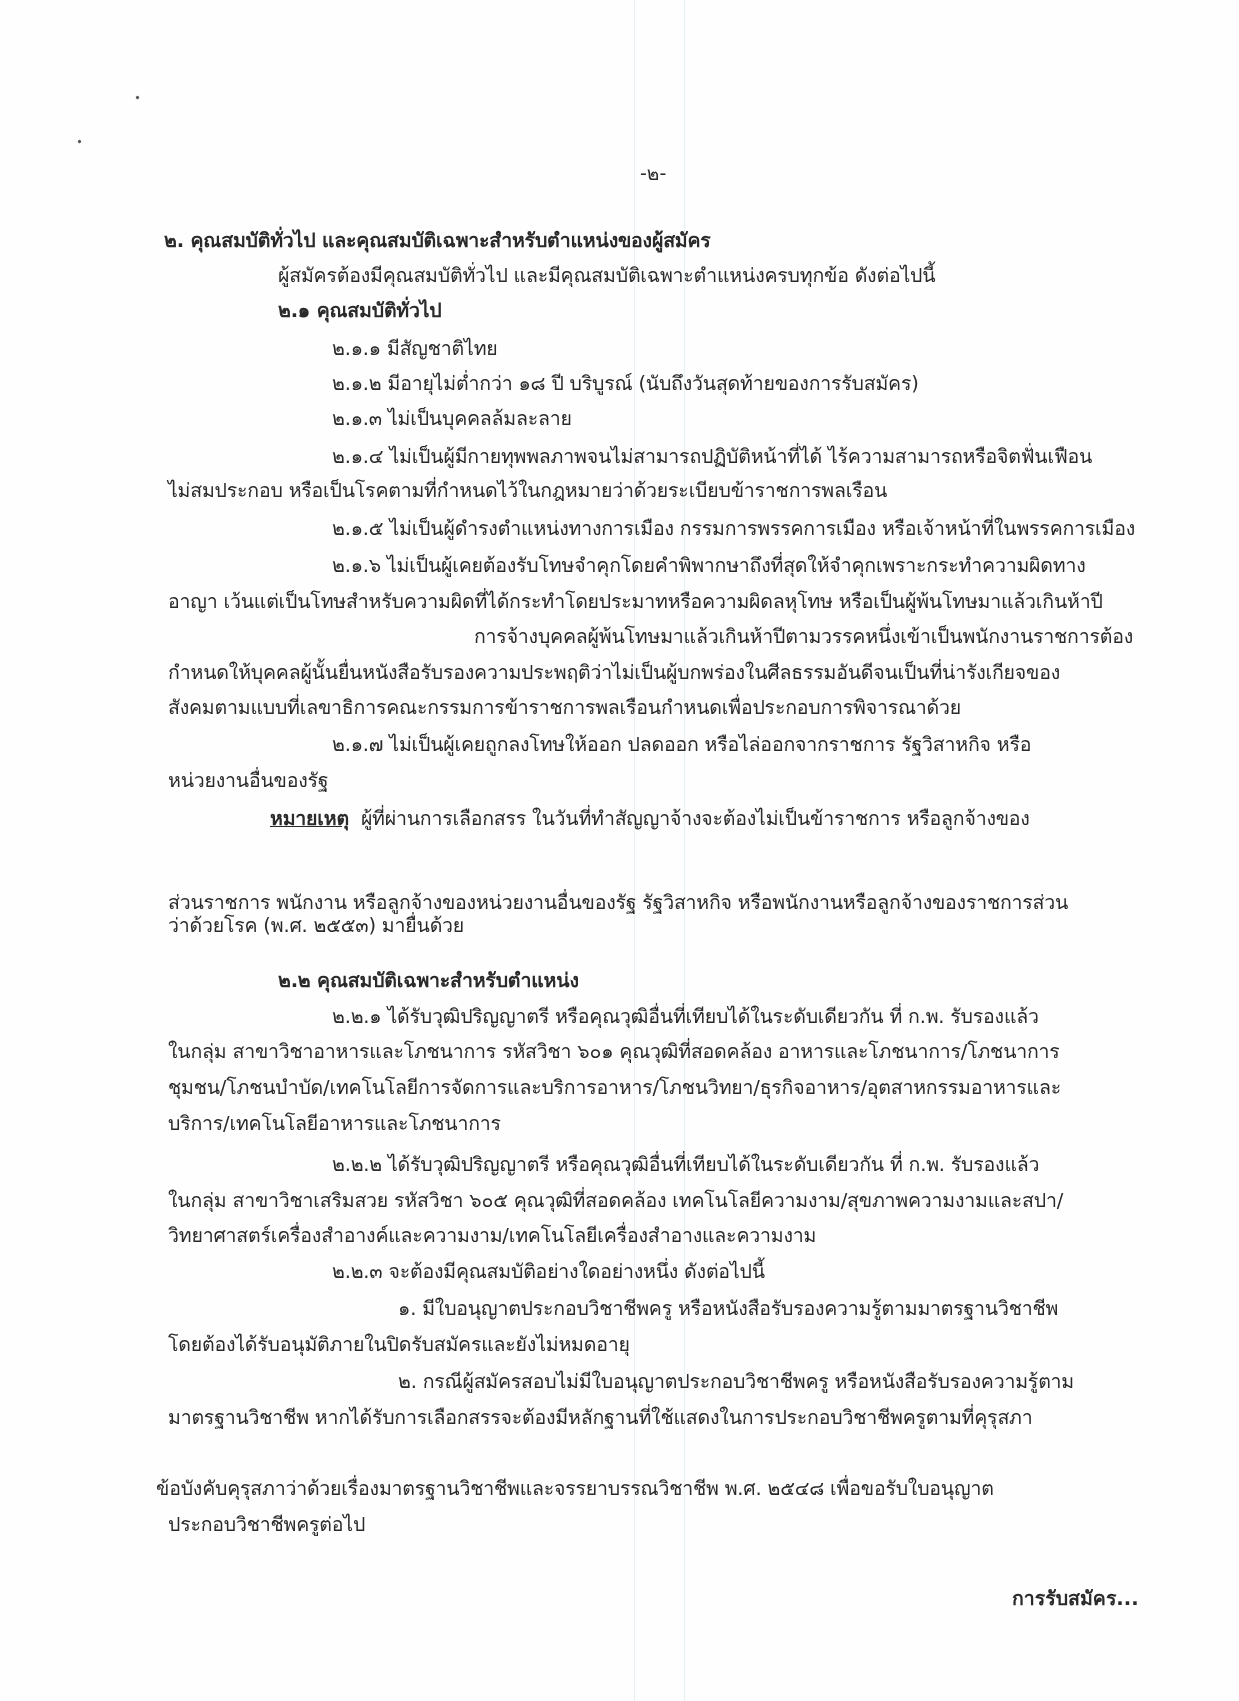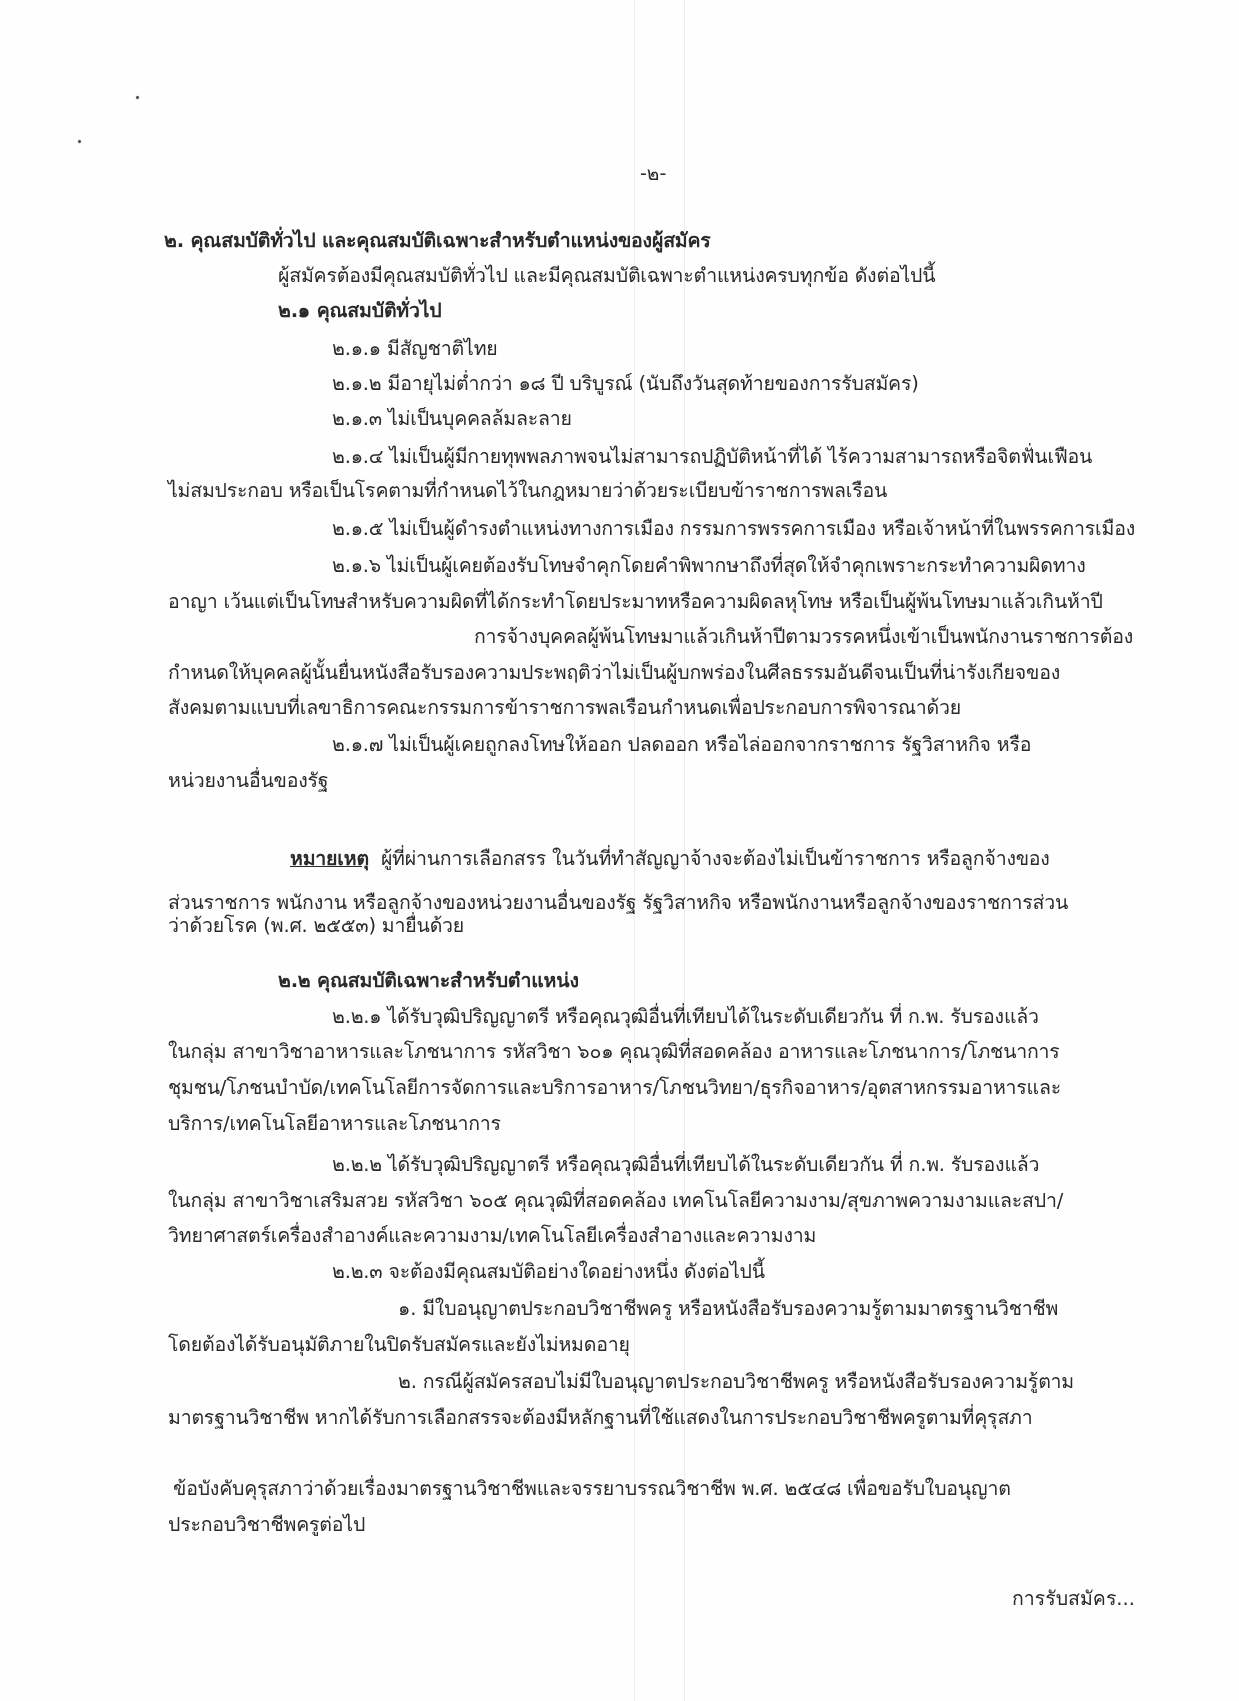--- a/index.html
+++ b/index.html
@@ -17,21 +17,21 @@
   .line {
     position: absolute;
     font-size: 19.5px;
     line-height: 28px;
     white-space: nowrap;
     letter-spacing: -0.2px;
   }
   .bold { font-weight: bold; }
   .u { text-decoration: underline; font-weight: bold; }
   .pnum { position: absolute; left: 640px; top: 158px; font-size: 19px; }
-  .footer { position: absolute; left: 1012px; top: 1583px; font-size: 19.5px; font-weight: normal; }
+  .footer { position: absolute; left: 1012px; top: 1583px; font-size: 19.5px; font-weight: bold; }
 </style>
 </head>
 <body>
 
 <div class="page">
 
   <div class="speck" style="left:136px;top:96px;"></div>
   <div class="speck" style="left:78px;top:140px;"></div>
   <div class="scanline" style="left:634px;"></div>
   <div class="scanline" style="left:684px;"></div>
@@ -54,21 +54,21 @@
 
   <div class="line" style="left:332px;top:552px;">๒.๑.๖ ไม่เป็นผู้เคยต้องรับโทษจำคุกโดยคำพิพากษาถึงที่สุดให้จำคุกเพราะกระทำความผิดทาง</div>
   <div class="line" style="left:474px;top:623px;">การจ้างบุคคลผู้พ้นโทษมาแล้วเกินห้าปีตามวรรคหนึ่งเข้าเป็นพนักงานราชการต้อง</div>
   <div class="line" style="left:168px;top:588px;">อาญา เว้นแต่เป็นโทษสำหรับความผิดที่ได้กระทำโดยประมาทหรือความผิดลหุโทษ หรือเป็นผู้พ้นโทษมาแล้วเกินห้าปี</div>
   <div class="line" style="left:168px;top:659px;">กำหนดให้บุคคลผู้นั้นยื่นหนังสือรับรองความประพฤติว่าไม่เป็นผู้บกพร่องในศีลธรรมอันดีจนเป็นที่น่ารังเกียจของ</div>
   <div class="line" style="left:168px;top:694px;">สังคมตามแบบที่เลขาธิการคณะกรรมการข้าราชการพลเรือนกำหนดเพื่อประกอบการพิจารณาด้วย</div>
 
   <div class="line" style="left:332px;top:731px;">๒.๑.๗ ไม่เป็นผู้เคยถูกลงโทษให้ออก ปลดออก หรือไล่ออกจากราชการ รัฐวิสาหกิจ หรือ</div>
   <div class="line" style="left:168px;top:767px;">หน่วยงานอื่นของรัฐ</div>
 
-  <div class="line" style="left:290px;top:805px;margin-top:40px;">
+  <div class="line" style="left:270px;top:805px;">
     <span class="u">หมายเหตุ</span>&nbsp;
     <span>ผู้ที่ผ่านการเลือกสรร ในวันที่ทำสัญญาจ้างจะต้องไม่เป็นข้าราชการ หรือลูกจ้างของ</span>
   </div>
   <div class="line" style="left:168px;top:889px;">ส่วนราชการ พนักงาน หรือลูกจ้างของหน่วยงานอื่นของรัฐ รัฐวิสาหกิจ หรือพนักงานหรือลูกจ้างของราชการส่วน</div>
   <div class="line" style="left:168px;top:912px;">ว่าด้วยโรค (พ.ศ. ๒๕๕๓) มายื่นด้วย</div>
 
   <div class="line bold" style="left:278px;top:967px;">๒.๒ คุณสมบัติเฉพาะสำหรับตำแหน่ง</div>
 
   <div class="line" style="left:332px;top:1003px;">๒.๒.๑ ได้รับวุฒิปริญญาตรี หรือคุณวุฒิอื่นที่เทียบได้ในระดับเดียวกัน ที่ ก.พ. รับรองแล้ว</div>
   <div class="line" style="left:168px;top:1038px;">ในกลุ่ม สาขาวิชาอาหารและโภชนาการ รหัสวิชา ๖๐๑ คุณวุฒิที่สอดคล้อง อาหารและโภชนาการ/โภชนาการ</div>
@@ -79,17 +79,17 @@
   <div class="line" style="left:168px;top:1187px;">ในกลุ่ม สาขาวิชาเสริมสวย รหัสวิชา ๖๐๕ คุณวุฒิที่สอดคล้อง เทคโนโลยีความงาม/สุขภาพความงามและสปา/</div>
   <div class="line" style="left:168px;top:1222px;">วิทยาศาสตร์เครื่องสำอางค์และความงาม/เทคโนโลยีเครื่องสำอางและความงาม</div>
 
   <div class="line" style="left:332px;top:1258px;">๒.๒.๓ จะต้องมีคุณสมบัติอย่างใดอย่างหนึ่ง ดังต่อไปนี้</div>
 
   <div class="line" style="left:398px;top:1295px;">๑. มีใบอนุญาตประกอบวิชาชีพครู หรือหนังสือรับรองความรู้ตามมาตรฐานวิชาชีพ</div>
   <div class="line" style="left:168px;top:1331px;">โดยต้องได้รับอนุมัติภายในปิดรับสมัครและยังไม่หมดอายุ</div>
 
   <div class="line" style="left:398px;top:1368px;">๒. กรณีผู้สมัครสอบไม่มีใบอนุญาตประกอบวิชาชีพครู หรือหนังสือรับรองความรู้ตาม</div>
   <div class="line" style="left:168px;top:1404px;">มาตรฐานวิชาชีพ หากได้รับการเลือกสรรจะต้องมีหลักฐานที่ใช้แสดงในการประกอบวิชาชีพครูตามที่คุรุสภา</div>
-  <div class="line" style="left:173px;top:1475px;text-align:right;">ข้อบังคับคุรุสภาว่าด้วยเรื่องมาตรฐานวิชาชีพและจรรยาบรรณวิชาชีพ พ.ศ. ๒๕๔๘ เพื่อขอรับใบอนุญาต</div>
+  <div class="line" style="left:156px;top:1475px;text-align:right;">ข้อบังคับคุรุสภาว่าด้วยเรื่องมาตรฐานวิชาชีพและจรรยาบรรณวิชาชีพ พ.ศ. ๒๕๔๘ เพื่อขอรับใบอนุญาต</div>
   <div class="line" style="left:168px;top:1511px;">ประกอบวิชาชีพครูต่อไป</div>
 
   <div class="footer">การรับสมัคร...</div>
 </div>
 
 </body></html>

